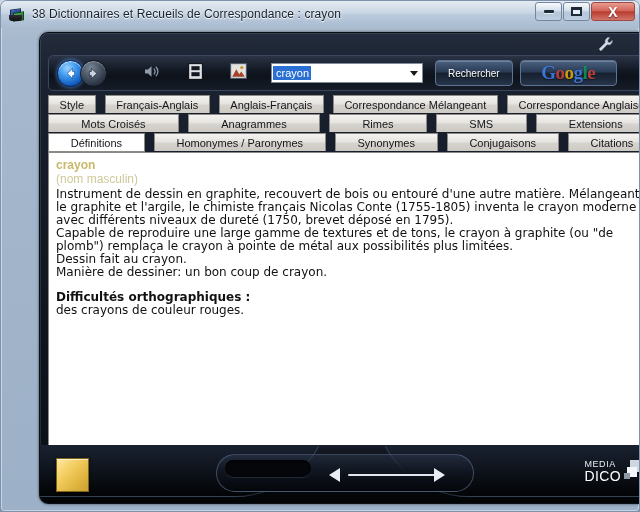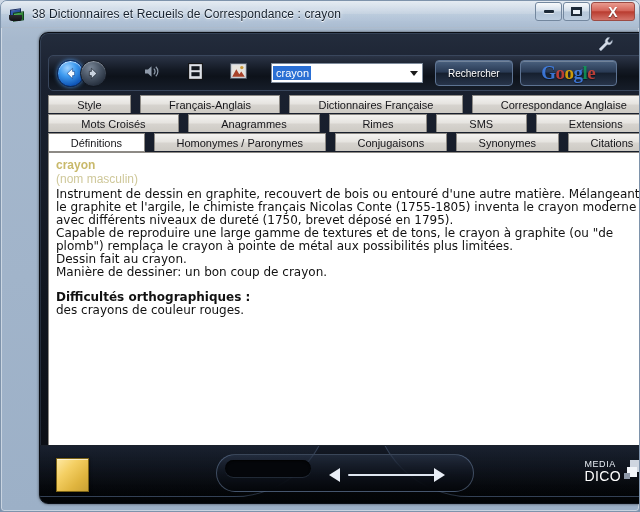--- a/index.html
+++ b/index.html
@@ -476,37 +476,38 @@
       <div class="btn-google">
         <span class="goog"><span class="g1">G</span><span class="g2">o</span><span class="g3">o</span><span class="g4">g</span><span class="g5">l</span><span class="g6">e</span></span>
       </div>
     </div>
 
     <div class="tabs-area">
 
       <div class="tab-row">
         <div class="tab">Style</div>
         <div class="tab">Français-Anglais</div>
-        <div class="tab">Dictionnaires Française</div>
+        <div class="tab">Anglais-Français</div>
+        <div class="tab">Correspondance Mélangeant</div>
         <div class="tab">Correspondance Anglaise</div>
       </div>
 
       <div class="tab-row">
         <div class="tab">Mots Croisés</div>
         <div class="tab">Anagrammes</div>
         <div class="tab">Rimes</div>
         <div class="tab">SMS</div>
         <div class="tab">Extensions</div>
       </div>
 
       <div class="tab-row">
         <div class="tab active">Définitions</div>
         <div class="tab">Homonymes / Paronymes</div>
+        <div class="tab">Synonymes</div>
         <div class="tab">Conjugaisons</div>
-        <div class="tab">Synonymes</div>
         <div class="tab">Citations</div>
       </div>
     </div>
 
     <div class="content">
       <div class="headword">crayon</div>
       <div class="pos">(nom masculin)</div>
 
       <div class="defline defpara">Instrument de dessin en graphite, recouvert de bois ou entouré d'une autre matière. Mélangeant le graphite et l'argile, le chimiste français Nicolas Conte (1755-1805) inventa le crayon moderne avec différents niveaux de dureté (1750, brevet déposé en 1795).</div>
       <div class="defline defpara">Capable de reproduire une large gamme de textures et de tons, le crayon à graphite (ou "de plomb") remplaça le crayon à pointe de métal aux possibilités plus limitées.</div>

